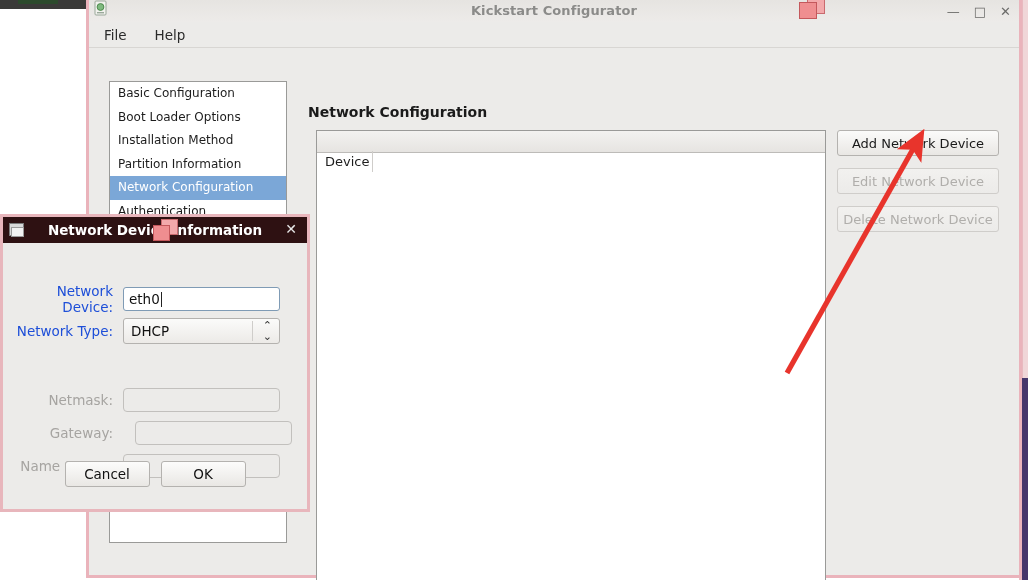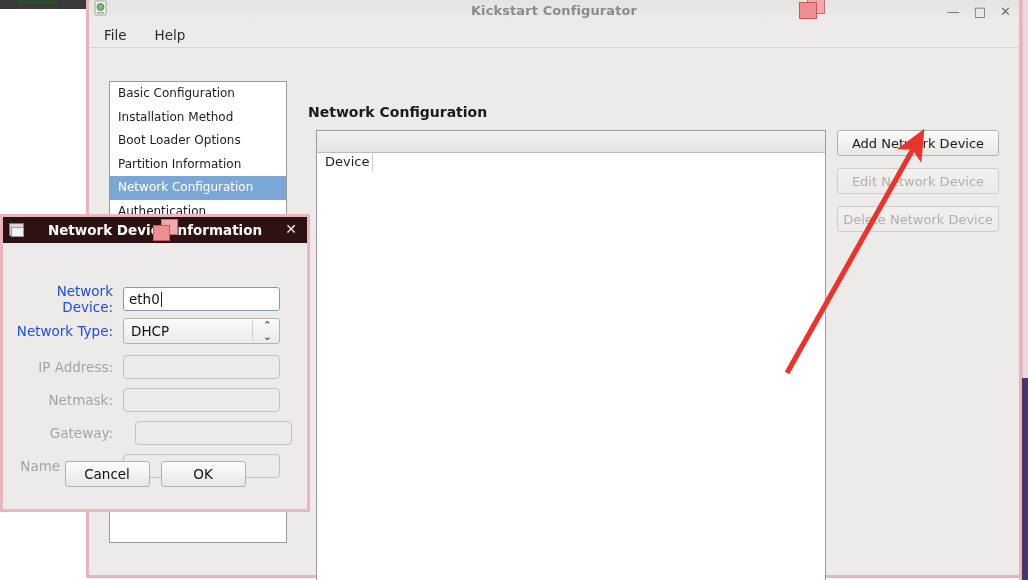--- a/index.html
+++ b/index.html
@@ -338,22 +338,22 @@
 
     <div class="menubar">
       <div class="mi">File</div>
       <div class="mi">Help</div>
     </div>
 
     <div class="content">
 
       <div class="sidebar-list">
         <div class="sb-item">Basic Configuration</div>
+        <div class="sb-item">Boot Loader Options</div>
         <div class="sb-item">Installation Method</div>
-        <div class="sb-item">Boot Loader Options</div>
         <div class="sb-item">Partition Information</div>
         <div class="sb-item sel">Network Configuration</div>
         <div class="sb-item">Authentication</div>
         <div class="sb-item">Firewall Configuration</div>
       </div>
 
       <div class="section-title">Network Configuration</div>
 
       <div class="device-table">
         <div class="dt-head">
@@ -403,26 +403,20 @@
 
       <div class="frow" style="top:75px;">
         <div class="flabel">Network Type:</div>
         <div class="fcombo">
           <span>DHCP</span>
           <span class="sep"></span>
           <span class="chev">⌃<br>⌄</span>
         </div>
       </div>
 
-      <div class="frow" style="top:112px;">
-        <div class="flabel dim">IP Address:</div>
-        <div class="finput dis">
-          <span></span>
-        </div>
-      </div>
 
       <div class="frow" style="top:145px;">
         <div class="flabel dim">Netmask:</div>
         <div class="finput dis">
           <span></span>
         </div>
       </div>
 
       <div class="frow" style="top:178px;gap:12px;">
         <div class="flabel dim">Gateway:</div>

